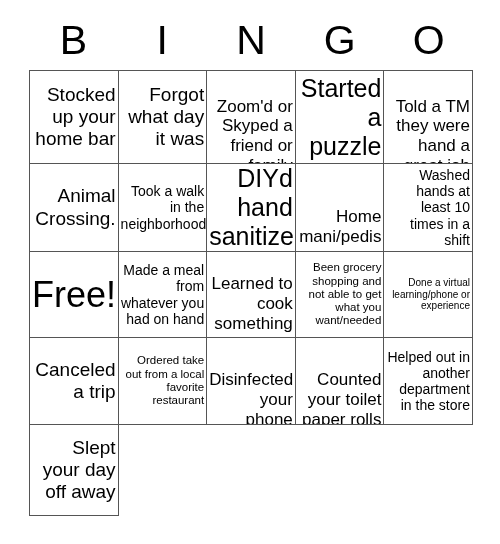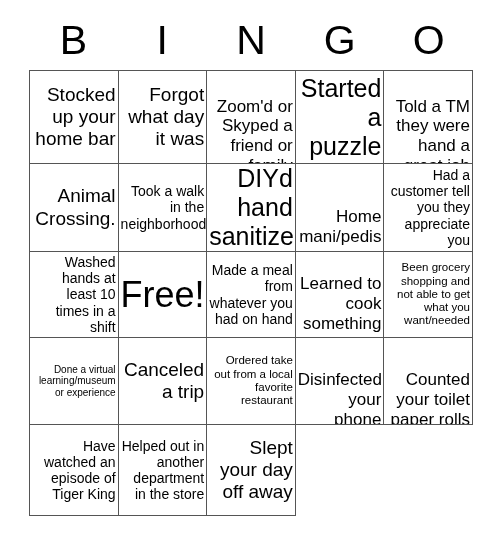--- a/index.html
+++ b/index.html
@@ -112,56 +112,50 @@
       <div class="cell">
         <span class="fs-sm">Took a walk in the neighborhood</span>
       </div>
       <div class="cell">
         <span class="fs-xl">DIYd hand sanitizer</span>
       </div>
       <div class="cell">
         <span class="fs-md">Home mani/pedis</span>
       </div>
       <div class="cell">
-        <span class="fs-sm">Had a customer tell you they appreciate you</span>
-      </div>
-      <div class="cell">
         <span class="fs-sm">Washed hands at least 10 times in a shift</span>
       </div>
       <div class="cell free-cell">
         <span>Free!</span>
       </div>
       <div class="cell">
         <span class="fs-sm">Made a meal from whatever you had on hand</span>
       </div>
       <div class="cell">
         <span class="fs-md">Learned to cook something new</span>
       </div>
       <div class="cell">
         <span class="fs-xs">Been grocery shopping and not able to get what you want/needed</span>
       </div>
       <div class="cell">
-        <span class="fs-xxs">Done a virtual learning/museum or experience</span>
+        <span class="fs-xxs">Done a virtual learning/phone or experience</span>
       </div>
       <div class="cell">
         <span class="fs-lg">Canceled a trip</span>
       </div>
       <div class="cell">
         <span class="fs-xs">Ordered take out from a local favorite restaurant</span>
       </div>
       <div class="cell">
         <span class="fs-md">Disinfected your phone</span>
       </div>
       <div class="cell">
         <span class="fs-md">Counted your toilet paper rolls</span>
       </div>
       <div class="cell">
-        <span class="fs-sm">Have watched an episode of Tiger King</span>
-      </div>
-      <div class="cell">
         <span class="fs-sm">Helped out in another department in the store</span>
       </div>
       <div class="cell">
         <span class="fs-lg">Slept your day off away</span>
       </div>
     </div>
 
 </div>
 
 </body></html>

